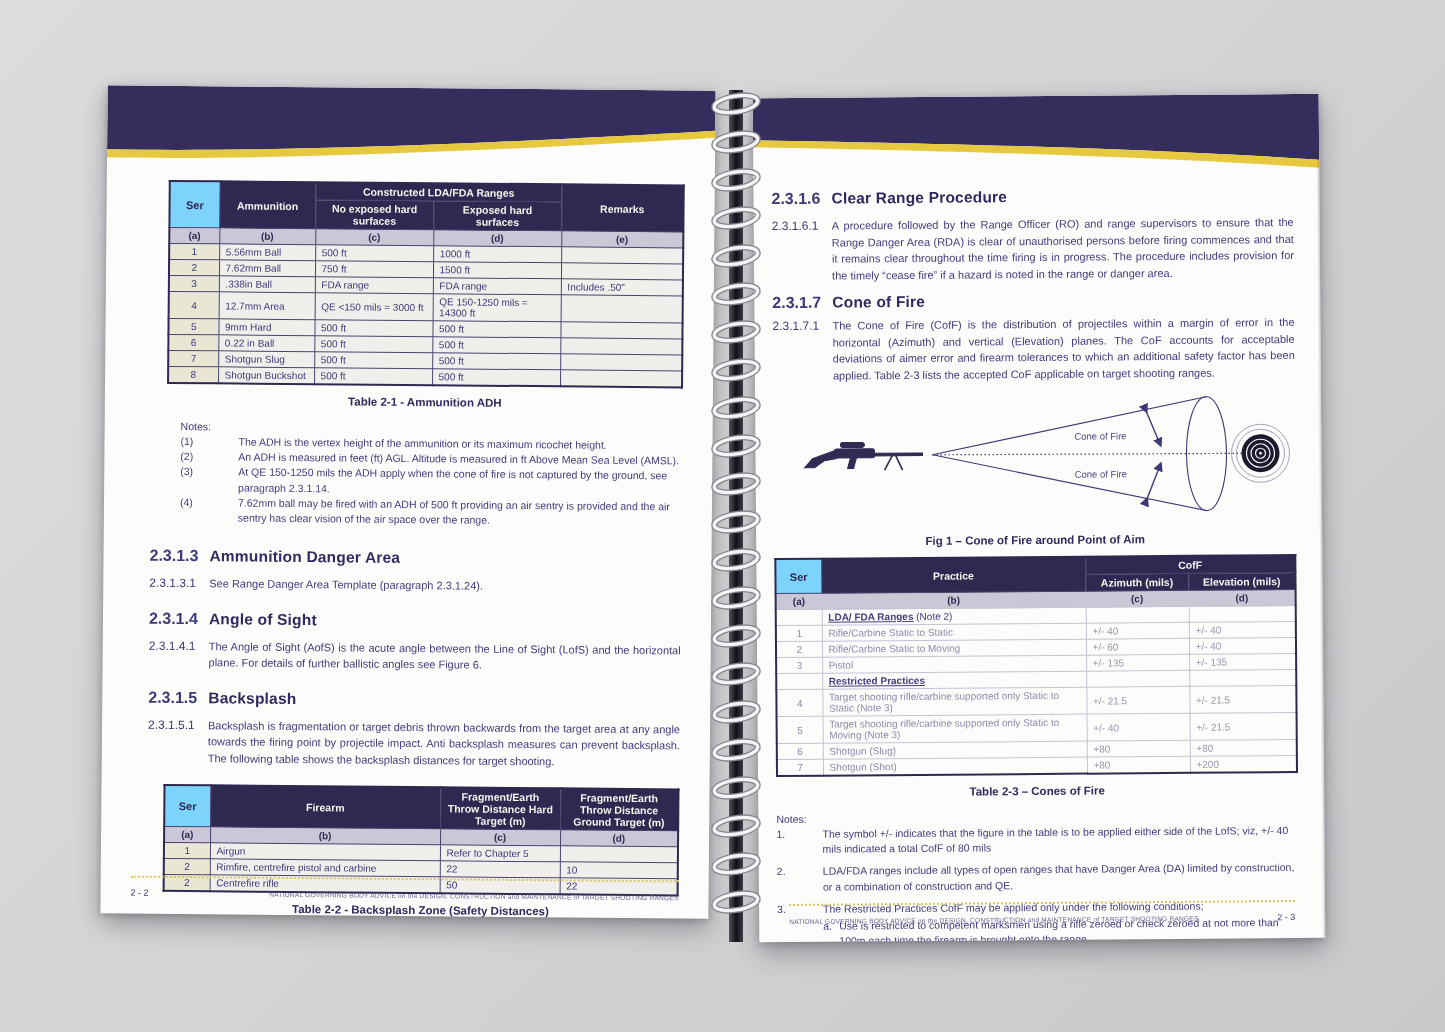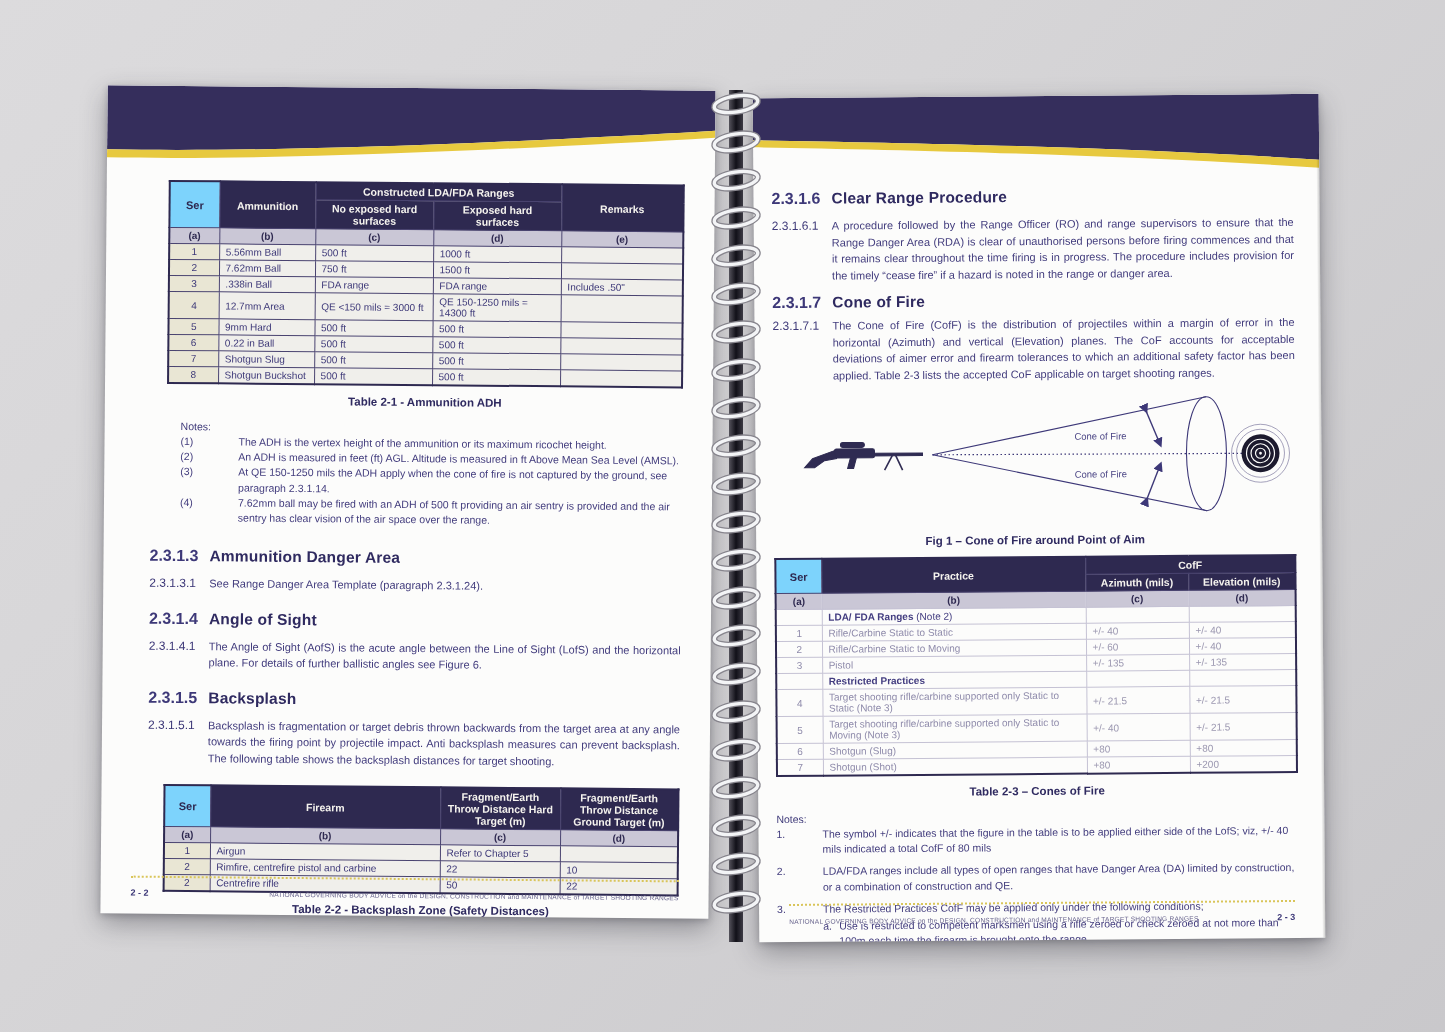--- a/index.html
+++ b/index.html
@@ -44,34 +44,34 @@
   td.ser-c { background:#e9e6d4; text-align:center; font-size:10px; color:#3d3878; }
   td.d-c   { background:#f0efeb; font-size:10px; color:#3d3878; }
   .tbl-caption { text-align:center; font-weight:bold; font-size:11.5px; color:#2f2a60; margin:10px 0 0; }
 
   
   table.cones td { border:1px solid #c5c2d4; }
   table.cones td.ser-f { text-align:center; color:#8f8bab; font-size:10px; background:none; }
   table.cones td.prac  { color:#8f8bab; font-size:10px; background:none; }
   table.cones td.val   { color:#9b97b0; font-size:10px; text-align:left; background:none; }
   table.cones td.grp   { color:#433d80; font-size:10px; background:none; }
-  table.cones td.grp b { font-weight:bold; }
+  table.cones td.grp b { font-weight:bold;text-decoration:underline; }
 
   
   .notes-title { font-size:10.5px; color:#3d3878; margin-bottom:2px; }
   .note-row { display:grid; grid-template-columns:58px 1fr; font-size:10.5px; line-height:1.45; color:#423c7d; }
   .pr .note-row { grid-template-columns:46px 1fr; margin-bottom:7px; }
   .note-sub { display:grid; grid-template-columns:16px 1fr; font-size:10.5px; line-height:1.45;
     color:#423c7d; margin:2px 0 6px 46px; }
 
   
   .pg-footer { position:absolute; left:30px; right:30px; bottom:16px; }
   .dots { border-top:2px dotted #d9c55a; margin-bottom:10px; }
   .foot-line { display:flex; justify-content:space-between; align-items:baseline; }
-  .foot-page { font-size:9px; font-weight:bold; color:#3d3878; }
+  .foot-page { font-size:9px; font-weight:normal; color:#3d3878; }
   .foot-text { font-size:6.6px; color:#6a668f; letter-spacing:.2px; }
 
   
   .figure-wrap { margin:8px 0 4px; }
   .fig-caption { text-align:center; font-weight:bold; font-size:11.5px; color:#2f2a60; margin-top:2px; }
 
   
   .spine { position:absolute; left:596px; top:-6px; width:72px; height:870px; z-index:5; }
 
   .mt6{margin-top:6px}.mt10{margin-top:10px}.mt14{margin-top:14px}.mt18{margin-top:18px}.mt22{margin-top:22px}

